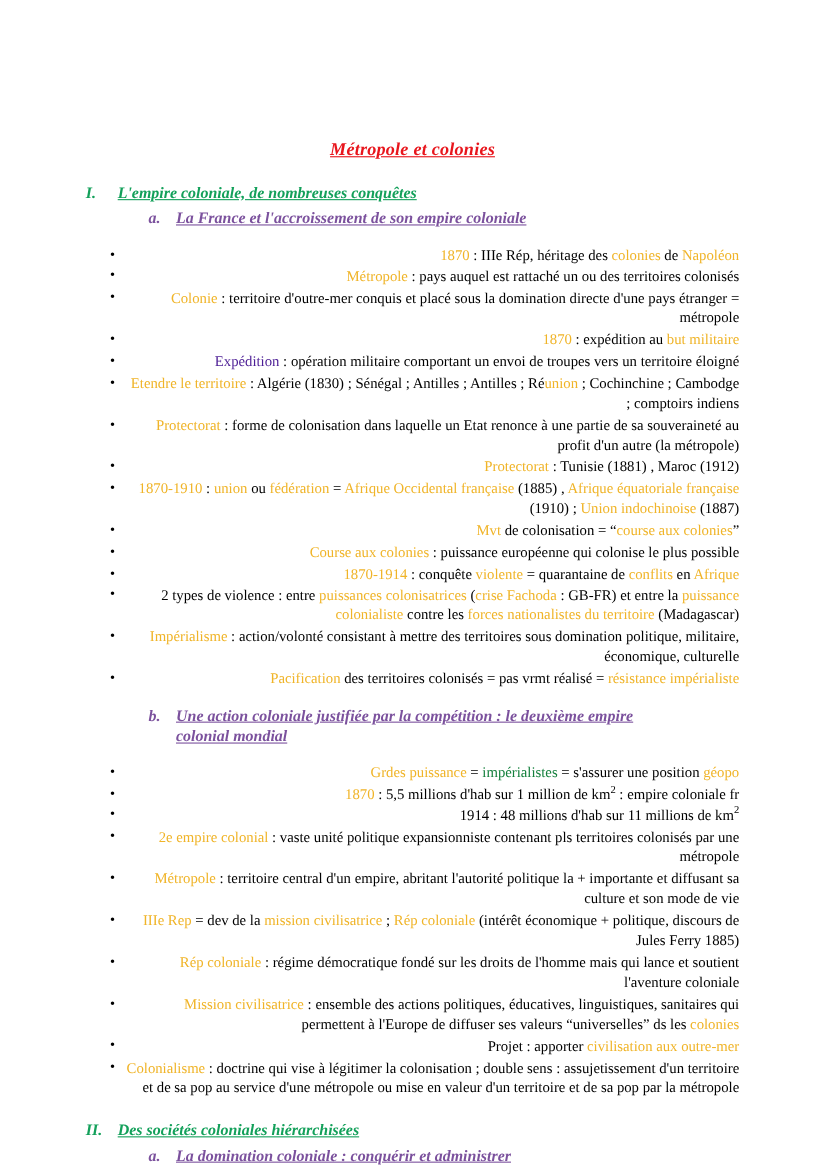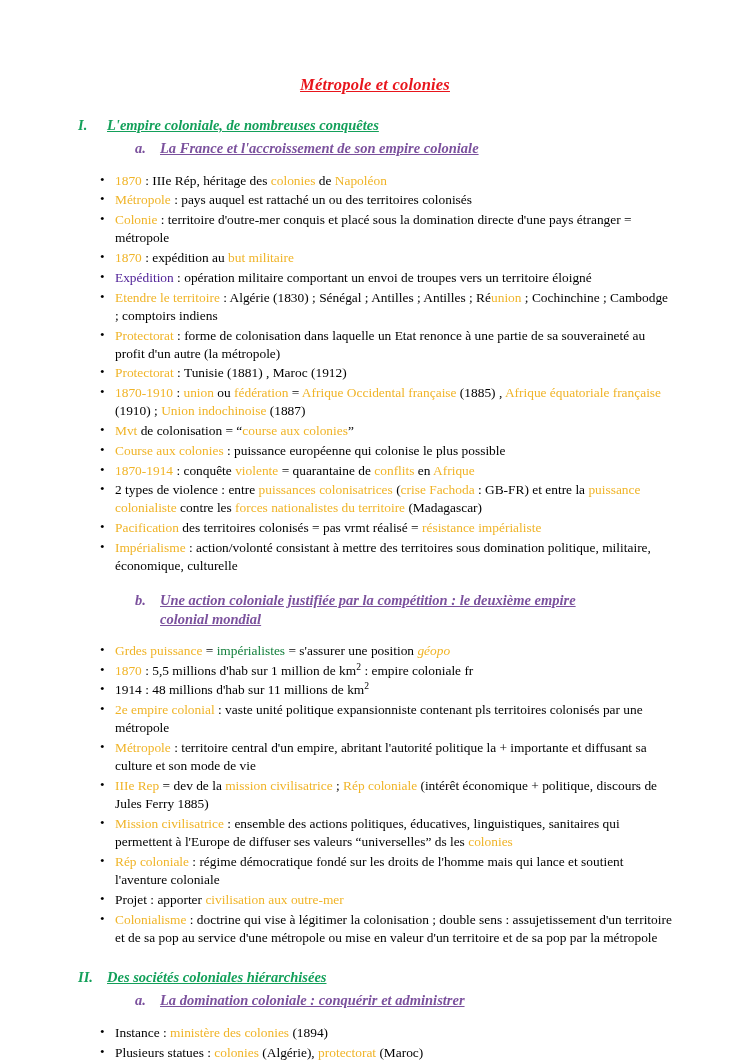--- a/index.html
+++ b/index.html
@@ -13,21 +13,21 @@
     height: 1061px;
     font-family: "Liberation Serif", "DejaVu Serif", serif;
     color: #000000;
     overflow: hidden;
   }
   .page {
     position: relative;
     width: 750px;
     height: 1061px;
     box-sizing: border-box;
-    padding: 65px 78px 0 78px;
+    padding: 116px 78px 0 78px;
   }
 
   
   .doc-title {
     text-align: center;
     color: #e8151c;
     font-weight: bold;
     font-style: italic;
     text-decoration: underline;
     font-size: 16.5px;
@@ -81,21 +81,21 @@
     padding: 0;
     list-style: none;
   }
   .bullets.tight { margin-top: 13px; }
   .bullets li {
     position: relative;
     padding-left: 37px;
     margin-bottom: 1.5px;
     font-size: 13.4px;
     line-height: 1.36;
-    text-align: left;
+    text-align: right;
   }
   .bullets li::before {
     content: "\2022";
     position: absolute;
     left: 22px;
     top: -1px;
     font-size: 13px;
     color: #000;
   }
 
@@ -127,38 +127,38 @@
     <li><span class="amber" style="color: rgb(240, 180, 40);">1870</span> : expédition au <span class="amber" style="color: rgb(240, 180, 40);">but militaire</span></li>
     <li><span class="amber" style="color: #4c1d95;">Expédition</span> : opération militaire comportant un envoi de troupes vers un territoire éloigné</li>
     <li><span class="amber" style="color: rgb(240, 180, 40);">Etendre le territoire</span> : Algérie (1830) ; Sénégal ; Antilles ; Antilles ; Ré<span class="amber" style="color: rgb(240, 180, 40);">union</span> ; Cochinchine ; Cambodge ; comptoirs indiens</li>
     <li><span class="amber" style="color: rgb(240, 180, 40);">Protectorat</span> : forme de colonisation dans laquelle un Etat renonce à une partie de sa souveraineté au profit d'un autre (la métropole)</li>
     <li><span class="amber" style="color: rgb(240, 180, 40);">Protectorat</span> : Tunisie (1881) , Maroc (1912)</li>
     <li><span class="amber" style="color: rgb(240, 180, 40);">1870-1910</span> : <span class="amber" style="color: rgb(240, 180, 40);">union</span> ou <span class="amber" style="color: rgb(240, 180, 40);">fédération</span> = <span class="amber" style="color: rgb(240, 180, 40);">Afrique Occidental française</span> (1885) , <span class="amber" style="color: rgb(240, 180, 40);">Afrique équatoriale française</span> (1910) ; <span class="amber" style="color: rgb(240, 180, 40);">Union indochinoise</span> (1887)</li>
     <li><span class="amber" style="color: rgb(240, 180, 40);">Mvt</span> de colonisation = “<span class="amber" style="color: rgb(240, 180, 40);">course aux colonies</span>”</li>
     <li><span class="amber" style="color: rgb(240, 180, 40);">Course aux colonies</span> : puissance européenne qui colonise le plus possible</li>
     <li><span class="amber" style="color: rgb(240, 180, 40);">1870-1914</span> : conquête <span class="amber" style="color: rgb(240, 180, 40);">violente</span> = quarantaine de <span class="amber" style="color: rgb(240, 180, 40);">conflits</span> en <span class="amber" style="color: rgb(240, 180, 40);">Afrique</span></li>
     <li>2 types de violence : entre <span class="amber" style="color: rgb(240, 180, 40);">puissances colonisatrices</span> (<span class="amber" style="color: rgb(240, 180, 40);">crise Fachoda</span> : GB-FR) et entre la <span class="amber" style="color: rgb(240, 180, 40);">puissance colonialiste</span> contre les <span class="amber" style="color: rgb(240, 180, 40);">forces nationalistes du territoire</span> (Madagascar)</li>
+    <li><span class="amber" style="color: rgb(240, 180, 40);">Impérialisme</span> : action/volonté consistant à mettre des territoires sous domination politique, militaire, économique, culturelle</li>
     <li><span class="amber" style="color: rgb(240, 180, 40);">Pacification</span> des territoires colonisés = pas vrmt réalisé = <span class="amber" style="color: rgb(240, 180, 40);">résistance impérialiste</span></li>
-    <li><span class="amber" style="color: rgb(240, 180, 40);">Impérialisme</span> : action/volonté consistant à mettre des territoires sous domination politique, militaire, économique, culturelle</li>
   </ul>
 
   <div class="h-alpha" style="margin-top:16px">
     <span class="num">b.</span>
     <span class="txt">Une action coloniale justifiée par la compétition : le deuxième empire colonial mondial</span>
   </div>
 
   <ul class="bullets tight">
-    <li><span class="amber" style="color: rgb(240, 180, 40);">Grdes puissance</span> = <span class="amber" style="color: #15803d;">impérialistes</span> = s'assurer une position <span class="amber" style="color: rgb(240, 180, 40); font-style: italic;">géopo</span></li>
+    <li><span class="amber" style="color: rgb(240, 180, 40);">Grdes puissance</span> = <span class="amber" style="color: #15803d;">impérialistes</span> = s'assurer une position <span class="amber" style="color: rgb(240, 180, 40);">géopo</span></li>
     <li><span class="amber" style="color: rgb(240, 180, 40);">1870</span> : 5,5 millions d'hab sur 1 million de km<span class="sup">2</span> : empire coloniale fr</li>
     <li>1914 : 48 millions d'hab sur 11 millions de km<span class="sup">2</span></li>
     <li><span class="amber" style="color: rgb(240, 180, 40);">2e empire colonial</span> : vaste unité politique expansionniste contenant pls territoires colonisés par une métropole</li>
     <li><span class="amber" style="color: rgb(240, 180, 40);">Métropole</span> : territoire central d'un empire, abritant l'autorité politique la + importante et diffusant sa culture et son mode de vie</li>
     <li><span class="amber" style="color: rgb(240, 180, 40);">IIIe Rep</span> = dev de la <span class="amber" style="color: rgb(240, 180, 40);">mission civilisatrice</span> ; <span class="amber" style="color: rgb(240, 180, 40);">Rép coloniale</span> (intérêt économique + politique, discours de Jules Ferry 1885)</li>
+    <li><span class="amber" style="color: rgb(240, 180, 40);">Rép coloniale</span> : régime démocratique fondé sur les droits de l'homme mais qui lance et soutient l'aventure coloniale</li>
     <li><span class="amber" style="color: rgb(240, 180, 40);">Mission civilisatrice</span> : ensemble des actions politiques, éducatives, linguistiques, sanitaires qui permettent à l'Europe de diffuser ses valeurs “universelles” ds les <span class="amber" style="color: rgb(240, 180, 40);">colonies</span></li>
-    <li><span class="amber" style="color: rgb(240, 180, 40);">Rép coloniale</span> : régime démocratique fondé sur les droits de l'homme mais qui lance et soutient l'aventure coloniale</li>
     <li>Projet : apporter <span class="amber" style="color: rgb(240, 180, 40);">civilisation aux outre-mer</span></li>
     <li><span class="amber" style="color: rgb(240, 180, 40);">Colonialisme</span> : doctrine qui vise à légitimer la colonisation ; double sens : assujetissement d'un territoire et de sa pop au service d'une métropole ou mise en valeur d'un territoire et de sa pop par la métropole</li>
   </ul>
 
   <div class="h-roman">
     <span class="num">II.</span>
     <span class="txt">Des sociétés coloniales hiérarchisées</span>
   </div>
 
   <div class="h-alpha">

